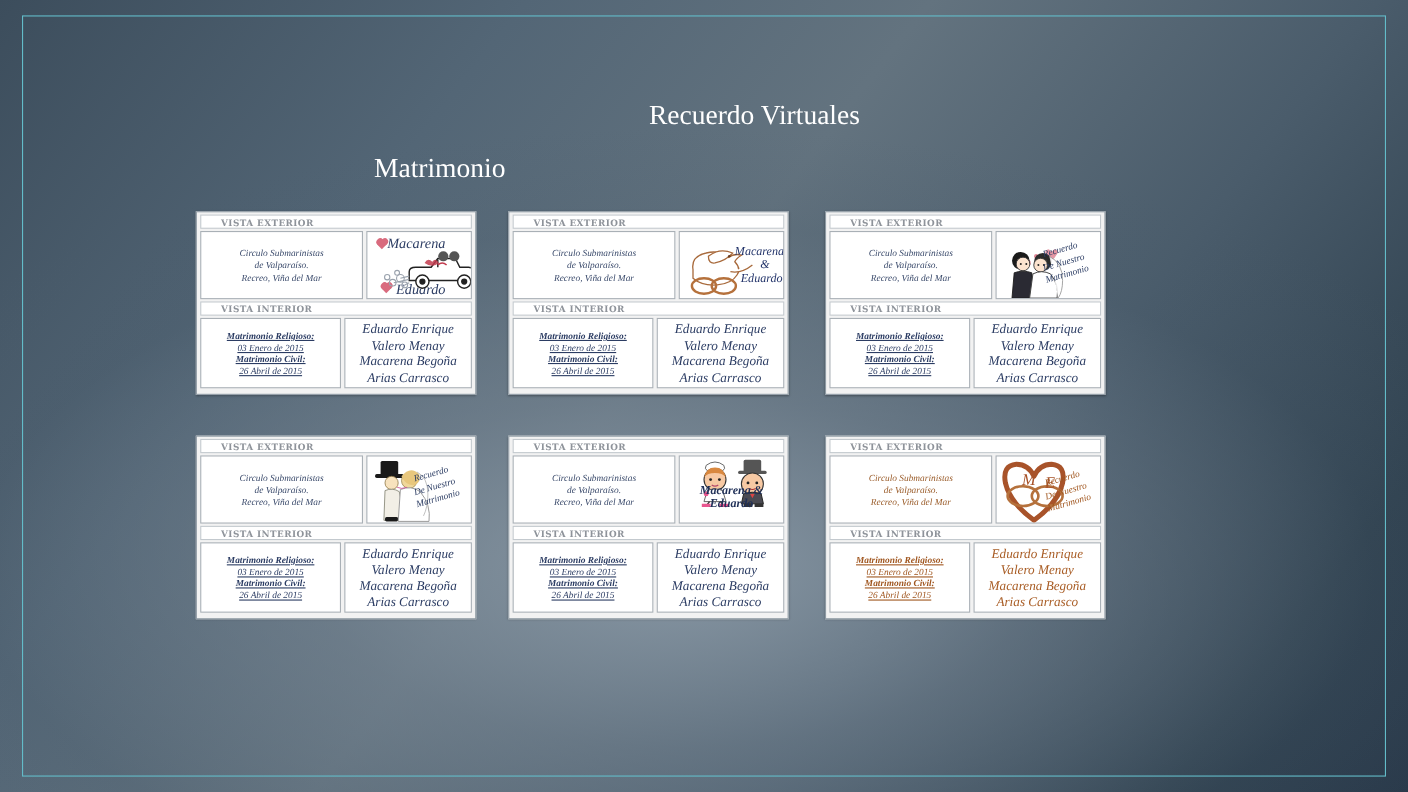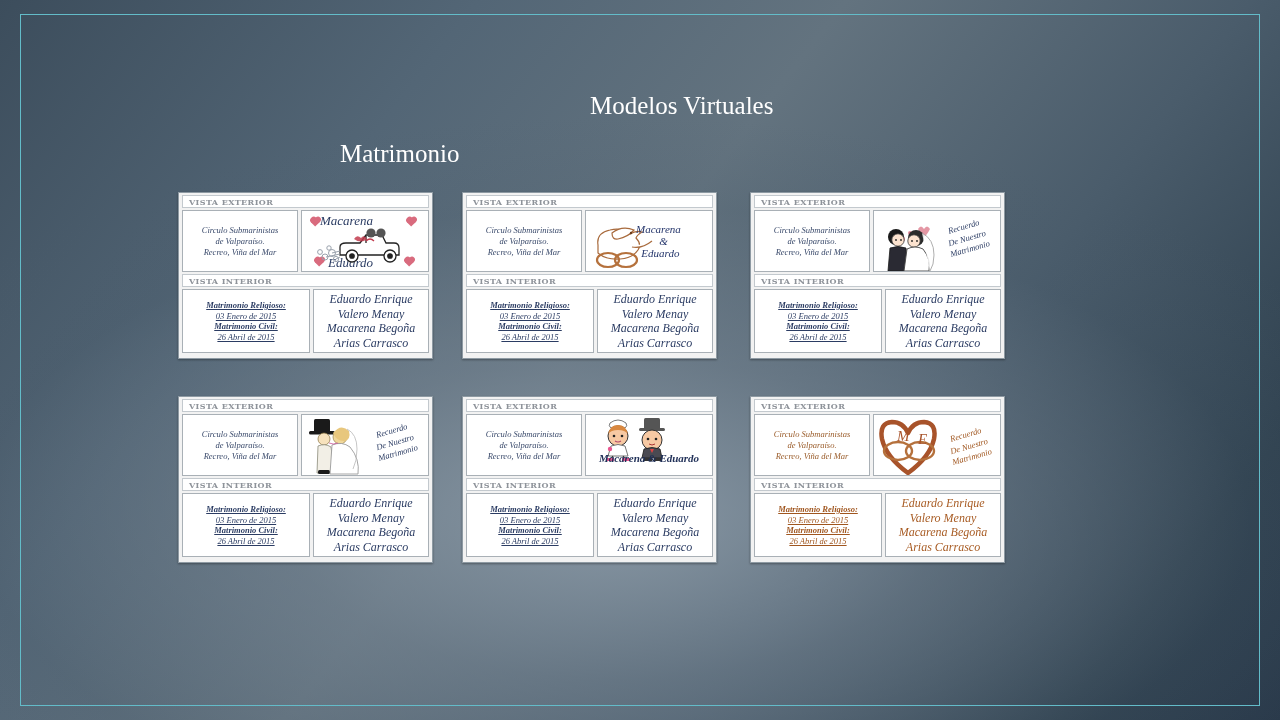--- a/index.html
+++ b/index.html
@@ -53,32 +53,32 @@
   .card.c2{left:572px;top:0px;}
   .card.c3{left:0px;  top:204px;}
   .card.c4{left:284px;top:204px;}
   .card.c5{left:572px;top:204px;}
 
   .vista-label{
     height:13px;line-height:13px;
     background:#ffffff;border:1px solid #c3c9ce;
     font-family:"DejaVu Serif", serif;font-weight:bold;
     font-size:8px;letter-spacing:0.4px;color:#8e939a;
-    padding-left:6px;box-sizing:border-box;
+    padding-left:18px;box-sizing:border-box;
     margin-bottom:2px;
   }
   .panel-row{display:flex;gap:3px;margin-bottom:2px;}
   .panel{
     background:#ffffff;border:1px solid #a9b0b6;
     box-sizing:border-box;
     display:flex;flex-direction:column;
     align-items:center;justify-content:center;
     overflow:hidden;position:relative;
   }
-  .ext-left{width:116px;height:62px;}
+  .ext-left{width:148px;height:62px;}
   .ext-right{flex:1;height:62px;}
   .int-left{width:128px;height:64px;}
   .int-right{flex:1;height:64px;}
 
   .venue{
     font-family:"Liberation Serif", serif;
     font-style:italic;font-size:8.5px;line-height:11px;
     color:#3a4a6b;text-align:center;
   }
   .theme-brown .venue{color:#9a5c2a;}
@@ -137,21 +137,21 @@
     font-size:11px;color:#1f2f57;
   }
 </style>
 </head>
 <body>
 
 <div class="slide">
   <div class="slide-border"></div>
 
   <div class="title-area">
-    <div class="title-sub1">Modelos Virtuales</div>
+    <div class="title-sub1">Recuerdo Virtuales</div>
     <div class="title-sub2">Matrimonio</div>
   </div>
 
   <div class="grid">
 
     <div class="card c0">
       <div class="vista-label">VISTA EXTERIOR</div>
       <div class="panel-row">
         <div class="panel ext-left">
           <div class="venue">Circulo Submarinistas</div>

